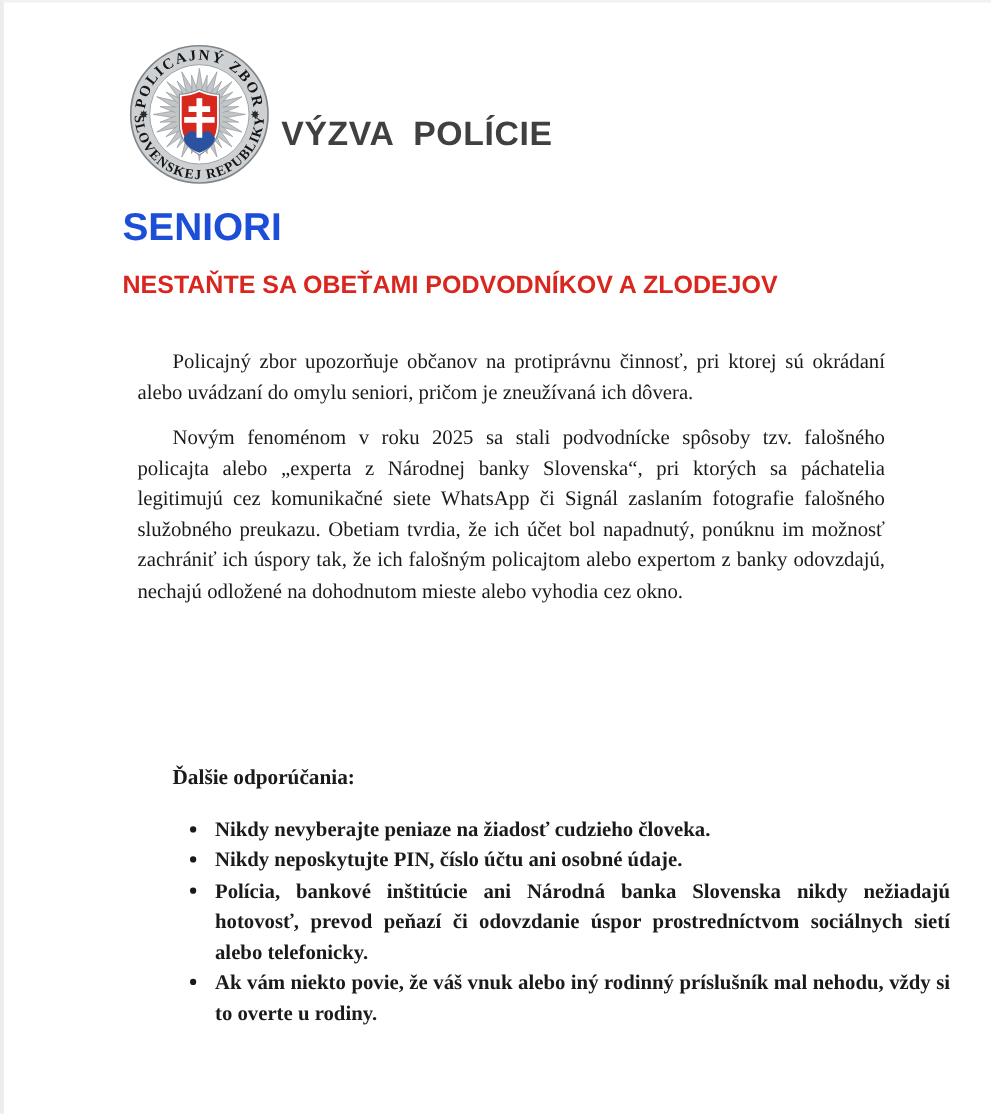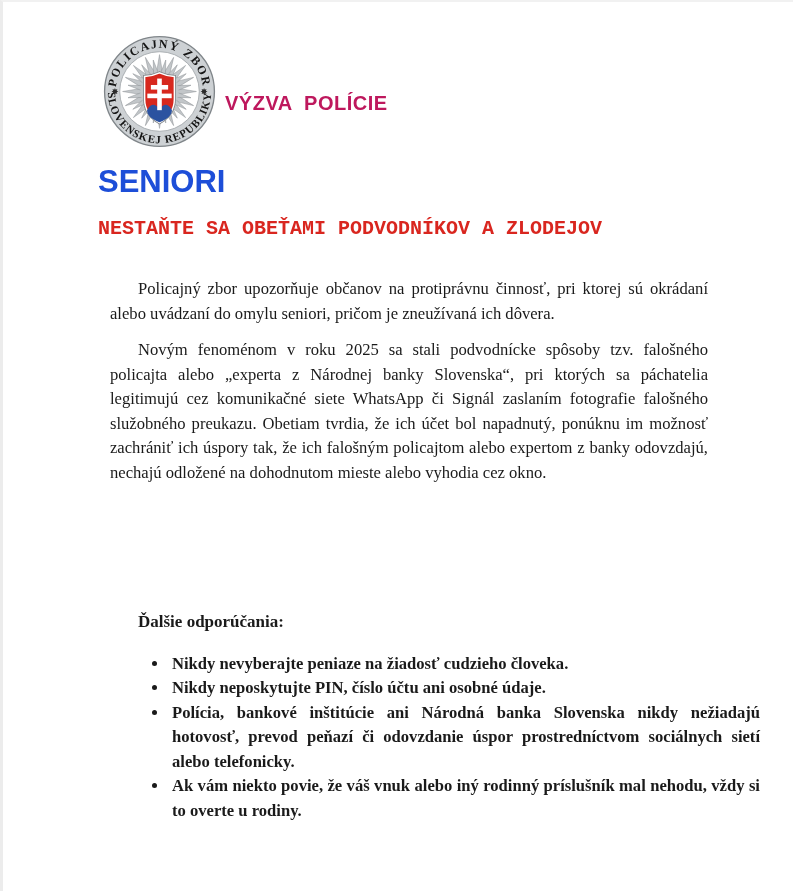--- a/index.html
+++ b/index.html
@@ -14,31 +14,31 @@
     color:#1a1a1a;
     overflow:hidden;
   }
   .logo {
     position:absolute; left:99px; top:32px;
     width:115px; height:115px;
   }
   .doc-title {
     position:absolute; left:222px; top:90px;
     font-family:"Liberation Sans", sans-serif;
-    font-weight:bold; font-size:20px; letter-spacing:0.5px;
-    color:#be185d; white-space:pre;
+    font-weight:bold; font-size:27px; letter-spacing:0.5px;
+    color:#404040; white-space:pre;
   }
   .h-main {
     position:absolute; left:95px; top:162px;
     font-family:"Liberation Sans", sans-serif;
     font-weight:bold; font-size:31px;
   }
   .h-sub {
     position:absolute; left:95px; top:215px;
-    font-family:Liberation Mono, monospace;
+    font-family:Liberation Sans, sans-serif;
     font-weight:bold; font-size:20px;
   }
   .body-text {
     position:absolute; left:95px; top:263px; width:622px;
     font-size:16.6px; line-height:24.5px;
     text-align:justify;
   }
   .body-text p { margin:12px; text-indent:28px; }
   .body-text p.sp { margin-bottom:9px; }
   .recs {

